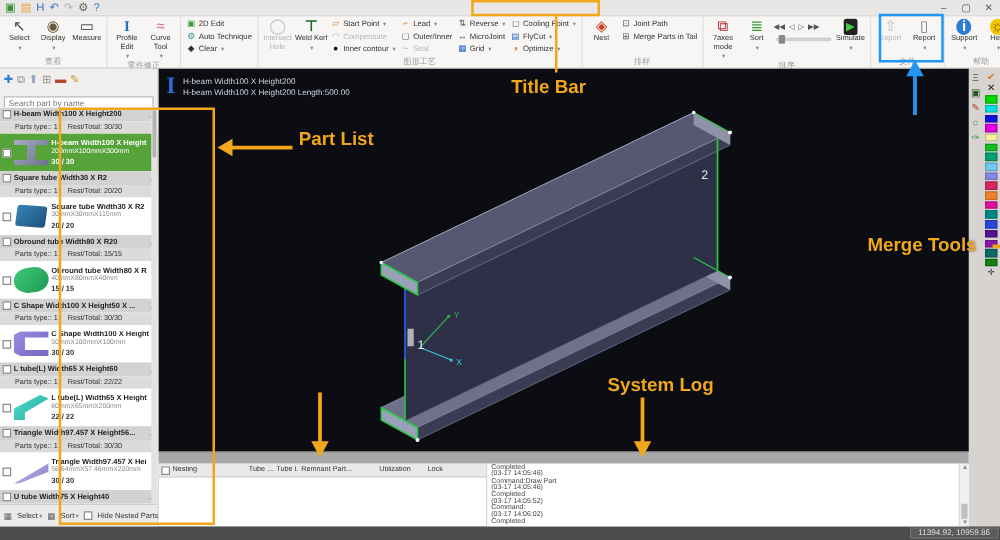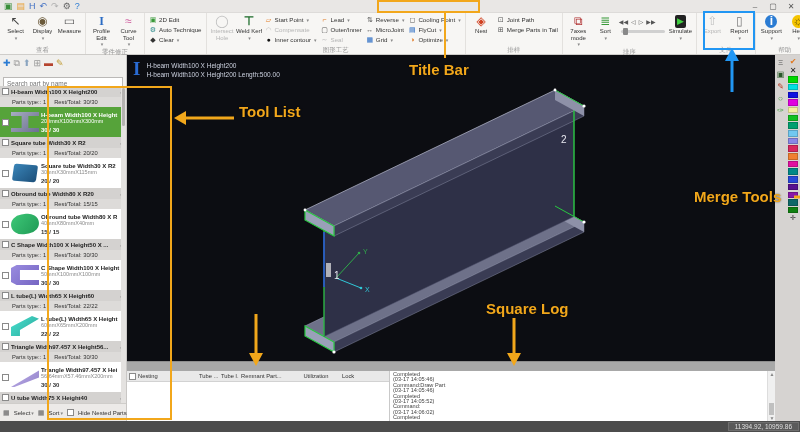--- a/index.html
+++ b/index.html
@@ -669,18 +669,18 @@
       <polygon points="686,48 679,61 693,61" fill="#2196f3"></polygon>
       <line x1="748" y1="197" x2="776" y2="197" stroke="#f2a71b" stroke-width="3"></line>
       <polygon points="784,197 772,190 772,204" fill="#f2a71b"></polygon>
       <line x1="210" y1="314" x2="210" y2="356" stroke="#f2a71b" stroke-width="3"></line>
       <polygon points="210,366 203,353 217,353" fill="#f2a71b"></polygon>
       <line x1="468" y1="318" x2="468" y2="356" stroke="#f2a71b" stroke-width="3"></line>
       <polygon points="468,366 461,353 475,353" fill="#f2a71b"></polygon>
     </svg>
 
     <div class="ann" style="left:363px;top:61px">Title Bar</div>
-    <div class="ann" style="left:193px;top:103px">Tool List</div>
+    <div class="ann" style="left:193px;top:103px">Part List</div>
     <div class="ann" style="left:648px;top:188px">Merge Tools</div>
-    <div class="ann" style="left:440px;top:300px">Square Log</div>
+    <div class="ann" style="left:440px;top:300px">System Log</div>
   </div>
 
 </div>
 
 </body></html>

